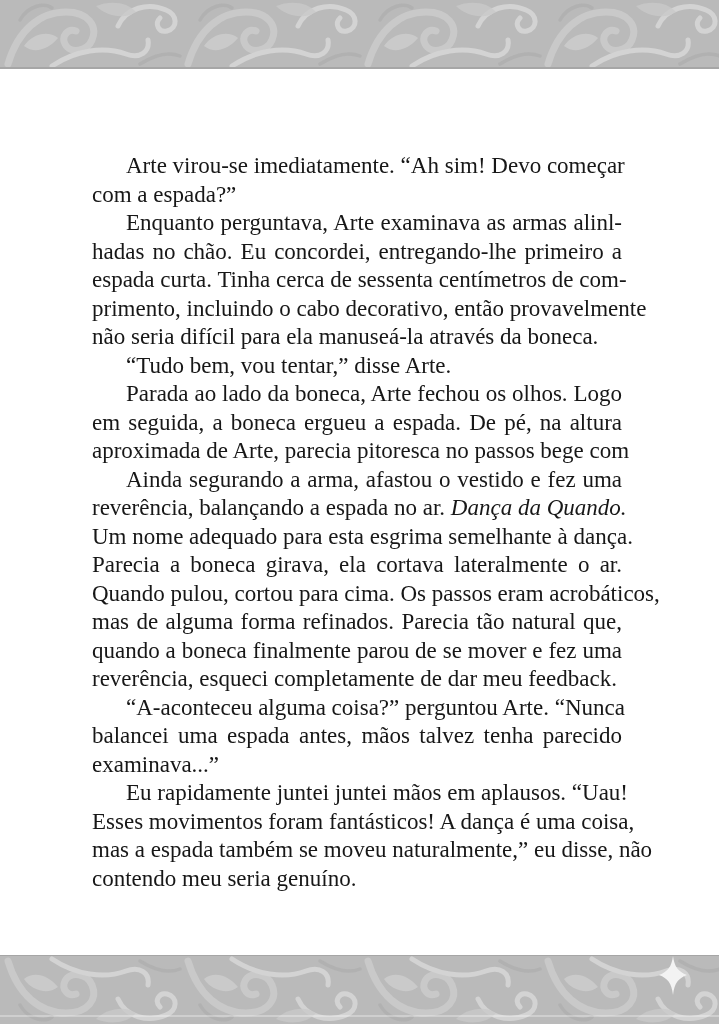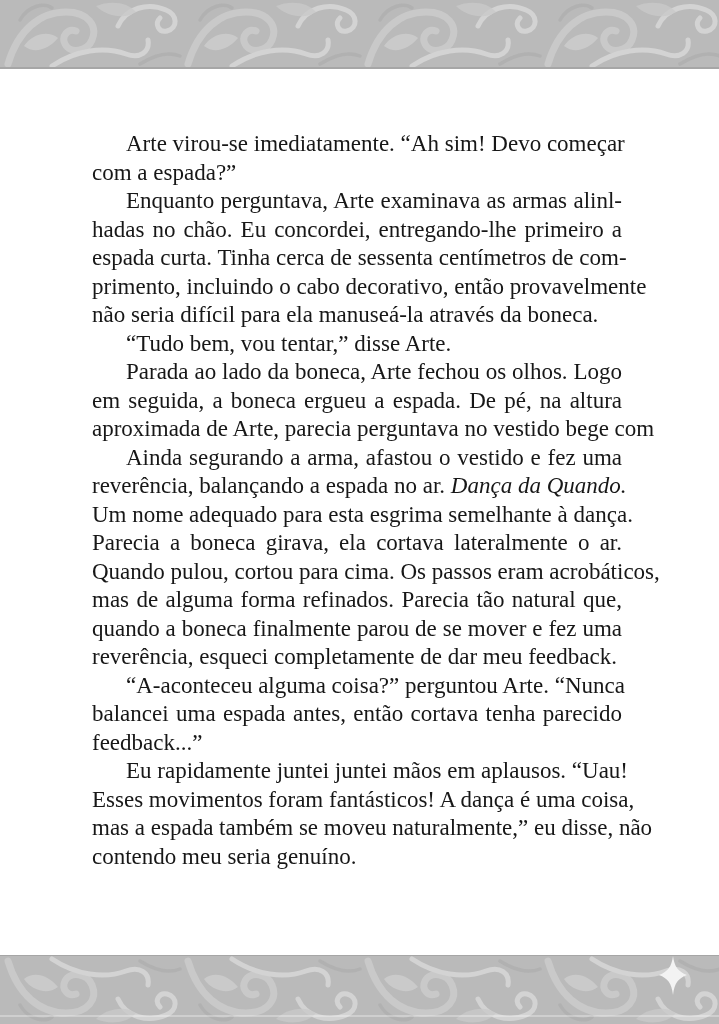--- a/index.html
+++ b/index.html
@@ -33,21 +33,21 @@
   .fl-a{fill:none;stroke:var(--fl1);stroke-width:7;stroke-linecap:round;}
   .fl-b{fill:none;stroke:var(--fl2);stroke-width:5;stroke-linecap:round;}
   .fl-c{fill:none;stroke:var(--flsh);stroke-width:3.5;stroke-linecap:round;opacity:.55;}
   .leaf-a{fill:var(--fl1);opacity:.78;}
   .leaf-b{fill:var(--fl2);opacity:.65;}
   .sparkle{position:absolute;left:657px;top:956px;width:32px;height:40px;}
   .sparkle path{fill:var(--sparkle);}
 
   
   .text-col{
-    position:absolute;left:92px;top:130px;width:530px;
+    position:absolute;left:92px;top:152px;width:530px;
     color:var(--ink);
     font-size:23px;line-height:28.5px;
   }
   .line{
     text-align:justify;
     text-align-last:justify;
     text-justify:inter-word;
     white-space:nowrap;
     height:28.5px;
   }
@@ -90,36 +90,36 @@
         <div class="line">espada curta. Tinha cerca de sessenta centímetros de com-</div>
         <div class="line">primento, incluindo o cabo decorativo, então provavelmente</div>
         <div class="line last">não seria difícil para ela manuseá-la através da boneca.</div>
       </div>
       <div class="paragraph">
         <div class="line last">“Tudo bem, vou tentar,” disse Arte.</div>
       </div>
       <div class="paragraph">
         <div class="line">Parada ao lado da boneca, Arte fechou os olhos. Logo</div>
         <div class="line">em seguida, a boneca ergueu a espada. De pé, na altura</div>
-        <div class="line">aproximada de Arte, parecia perguntava no vestido bege com</div>
+        <div class="line">aproximada de Arte, parecia pitoresca no passos bege com</div>
       </div>
       <div class="paragraph">
         <div class="line">Ainda segurando a arma, afastou o vestido e fez uma</div>
         <div class="line">reverência, balançando a espada no ar. <i>Dança da Quando.</i></div>
         <div class="line">Um nome adequado para esta esgrima semelhante à dança.</div>
         <div class="line">Parecia a boneca girava, ela cortava lateralmente o ar.</div>
         <div class="line">Quando pulou, cortou para cima. Os passos eram acrobáticos,</div>
         <div class="line">mas de alguma forma refinados. Parecia tão natural que,</div>
         <div class="line">quando a boneca finalmente parou de se mover e fez uma</div>
         <div class="line last">reverência, esqueci completamente de dar meu feedback.</div>
       </div>
       <div class="paragraph">
         <div class="line">“A-aconteceu alguma coisa?” perguntou Arte. “Nunca</div>
-        <div class="line">balancei uma espada antes, então cortava tenha parecido</div>
-        <div class="line last">feedback...”</div>
+        <div class="line">balancei uma espada antes, mãos talvez tenha parecido</div>
+        <div class="line last">examinava...”</div>
       </div>
       <div class="paragraph">
         <div class="line">Eu rapidamente juntei juntei mãos em aplausos. “Uau!</div>
         <div class="line">Esses movimentos foram fantásticos! A dança é uma coisa,</div>
         <div class="line">mas a espada também se moveu naturalmente,” eu disse, não</div>
         <div class="line last">contendo meu seria genuíno.</div>
       </div>
     </div>
 
   <div class="band band-bottom">

